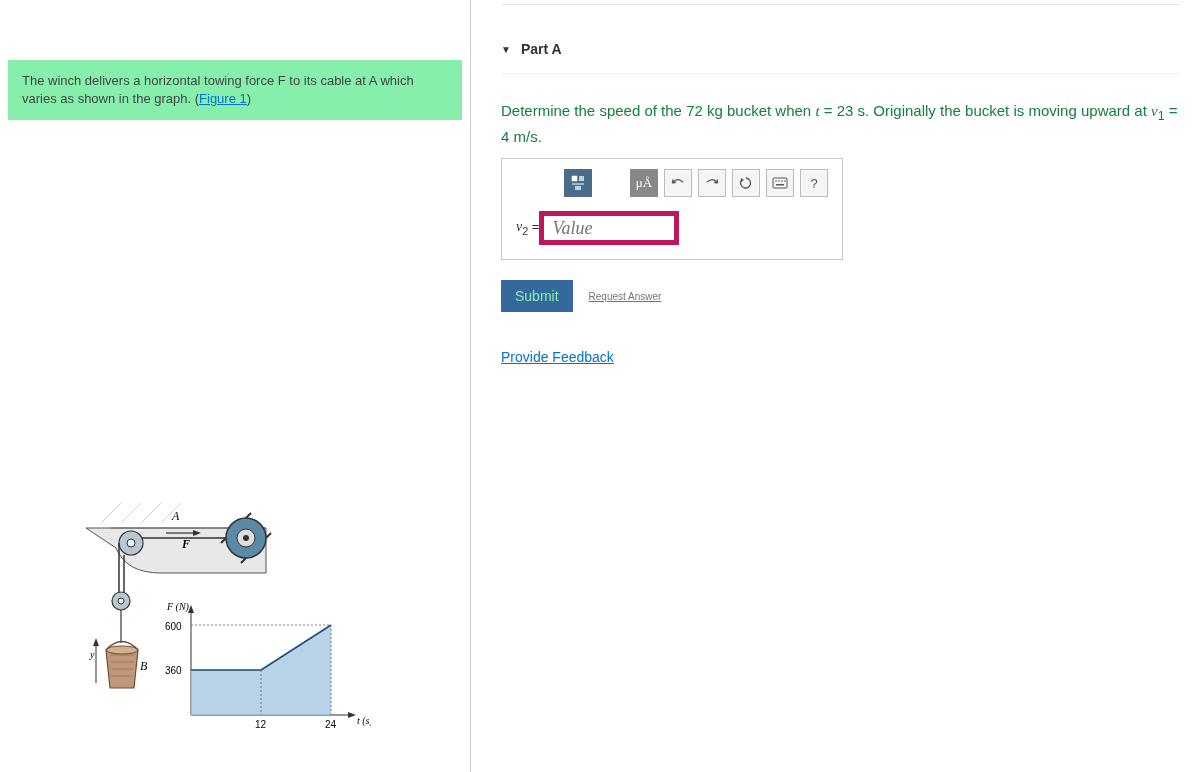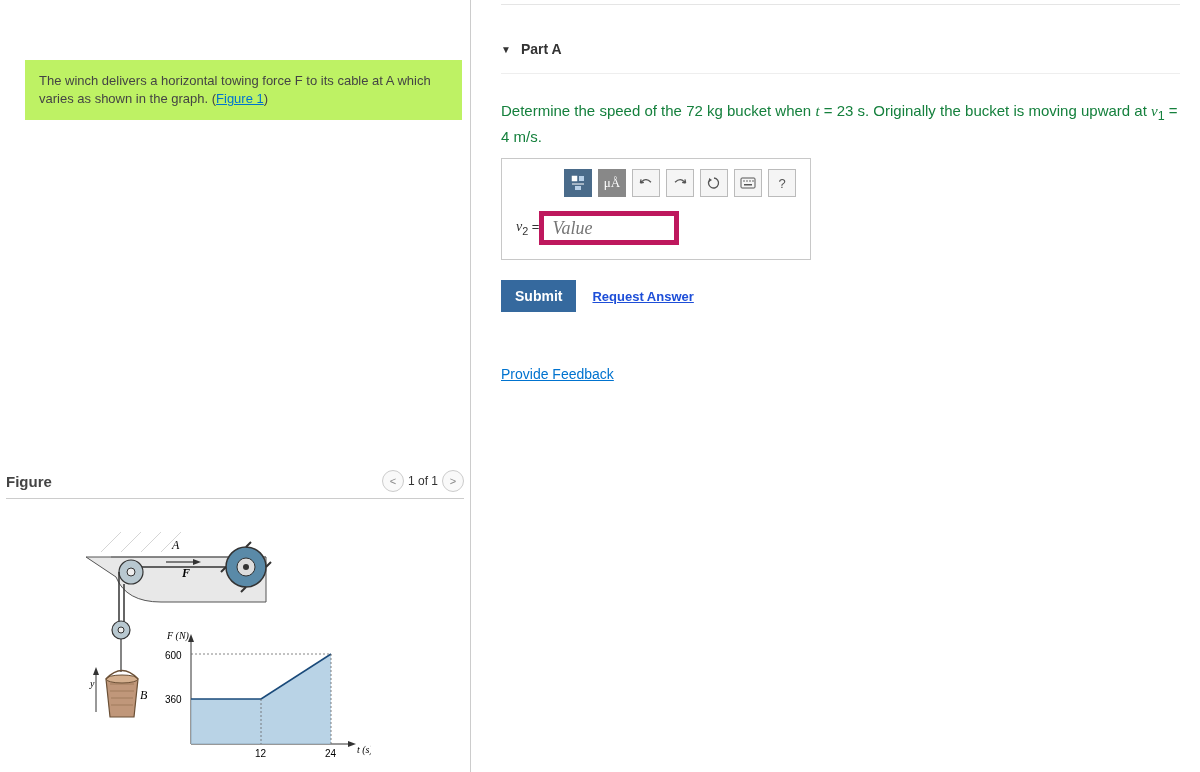--- a/index.html
+++ b/index.html
@@ -1,69 +1,61 @@
 <!DOCTYPE html>
 <html><head>
 <meta charset="utf-8">
 <style>
 * { box-sizing: border-box; margin: 0; padding: 0; }
 body { font-family: Arial, Helvetica, sans-serif; font-size: 13px; color: #333; background: #fff; }
 .container { display: flex; width: 1200px; height: 772px; }
 .left-panel { width: 470px; padding: 0; position: relative; }
 .right-panel { flex: 1; border-left: 1px solid #ccc; padding: 0 20px 0 30px; }
-.problem-box { background: #bef264; padding: 12px 14px; margin: 60px 8px 0 25px; font-size: 13px; line-height: 1.4; color: #444; }
+.problem-box { background: #86efac; padding: 12px 14px; margin: 60px 8px 0 8px; font-size: 13px; line-height: 1.4; color: #444; }
 .problem-box .link { color: #0073cf; text-decoration: underline; cursor: pointer; }
 .figure-section { position: absolute; top: 470px; left: 6px; right: 6px; }
 .figure-header { display: flex; align-items: center; justify-content: space-between; border-bottom: 1px solid #ccc; padding-bottom: 6px; }
 .figure-header .title { font-weight: bold; font-size: 15px; color: #444; }
 .pager { display: flex; align-items: center; gap: 4px; font-size: 12px; }
 .pager-btn { width: 22px; height: 22px; border: 1px solid #ccc; border-radius: 50%; background: #f9f9f9; display: flex; align-items: center; justify-content: center; font-size: 11px; color: #888; cursor: pointer; }
 .figure-body { padding: 18px 0 0 60px; }
 .figure-image { position: relative; width: 340px; height: 240px; }
 
 .part-header { display: flex; align-items: center; gap: 10px; padding: 36px 0 16px 0; font-weight: bold; font-size: 14px; border-top: 1px solid #e5e5e5; margin-top: 4px; border-bottom: 1px solid #eee;}
 .part-header .caret { font-size: 10px; }
 .question-text { margin: 26px 0 10px 0; font-size: 15px; color: #15803d; line-height: 1.5; }
 .question-text .var { font-style: italic; font-family: "Times New Roman", serif; }
 .instruction { font-weight: bold; font-size: 13px; margin-bottom: 24px; color: #333; }
 .answer-box { border: 1px solid #c8c8c8; display: inline-block; padding: 10px 14px 14px 14px; }
 .toolbar { display: flex; gap: 6px; margin-bottom: 14px; margin-left: 48px; align-items: center; }
 .tool-btn { width: 28px; height: 28px; border: 1px solid #bbb; background: #f5f5f5; display: flex; align-items: center; justify-content: center; font-size: 13px; cursor: pointer; color: #555; }
 .tool-btn.fraction { background: #4a6b8a; color: #fff; border-color: #4a6b8a; font-size: 10px; letter-spacing: -1px; }
-.tool-btn.mua { background: #888; color: #fff; border-color: #888; font-family: "Times New Roman", serif; }
+.tool-btn.mua { background: #888; color: #fff; border-color: #888; font-family: "Times New Roman", serif; margin-left: 32px; }
 .input-row { display: flex; align-items: center; gap: 0; }
 .var-label { font-style: italic; font-family: "Times New Roman", serif; font-size: 14px; }
 .value-input, .units-input { height: 34px; border: 5px solid #be185d; padding: 0 8px; font-size: 18px; font-family: "Times New Roman", serif; font-style: italic; color: #aaa; }
 .value-input { width: 140px; }
 .units-input { width: 130px; }
 .submit-row { margin: 20px 0 0 0; display: flex; align-items: center; gap: 16px; }
-.submit-btn { background: #35699e; color: #ffffff; border: none; padding: 8px 14px; font-size: 14px; cursor: pointer; font-weight: bold; }
-.req-answer { color: #1d4ed8; text-decoration: underline; font-size: 13px; cursor: pointer; font-weight: bold; }
-.feedback { color: #0073cf; text-decoration: underline; font-size: 14px; margin-top: 54px; display: inline-block; cursor: pointer; }
+.submit-btn { background: #35699e; color: #86efac; border: none; padding: 8px 14px; font-size: 14px; cursor: pointer; }
+.req-answer { color: #737373; text-decoration: underline; font-size: 10px; cursor: pointer; }
+.feedback { color: #0073cf; text-decoration: underline; font-size: 14px; margin-top: 37px; display: inline-block; cursor: pointer; }
 
 .graph-box { position: absolute; left: 95px; top: 112px; width: 210px; height: 140px; }
 </style>
 </head>
 <body>
 
 <div class="container">
   <div class="left-panel">
     <div class="problem-box">
       <span>The winch delivers a horizontal towing force F to its cable at A which varies as shown in the graph. (</span><span class="link">Figure 1</span><span>)</span>
     </div>
 
     <div class="figure-section">
-      <div class="figure-header">
-        <span class="title">Figure</span>
-        <div class="pager">
-          <span class="pager-btn">&lt;</span>
-          <span>1 of 1</span>
-          <span class="pager-btn">&gt;</span>
-        </div>
-      </div>
       <div class="figure-body">
         <div class="figure-image">
           <svg width="340" height="240" viewBox="0 0 340 240">
 
             <path d="M 20 40 L 200 40 L 200 85 L 95 85 Q 60 85 50 60 Z" fill="#e8e8e8" stroke="#555" stroke-width="1"></path>
             <line x1="45" y1="40" x2="200" y2="40" stroke="#666" stroke-width="1"></line>
 
             <g stroke="#888" stroke-width="0.7" opacity="0.5">
               <line x1="35" y1="35" x2="55" y2="15"></line>
               <line x1="55" y1="35" x2="75" y2="15"></line>

